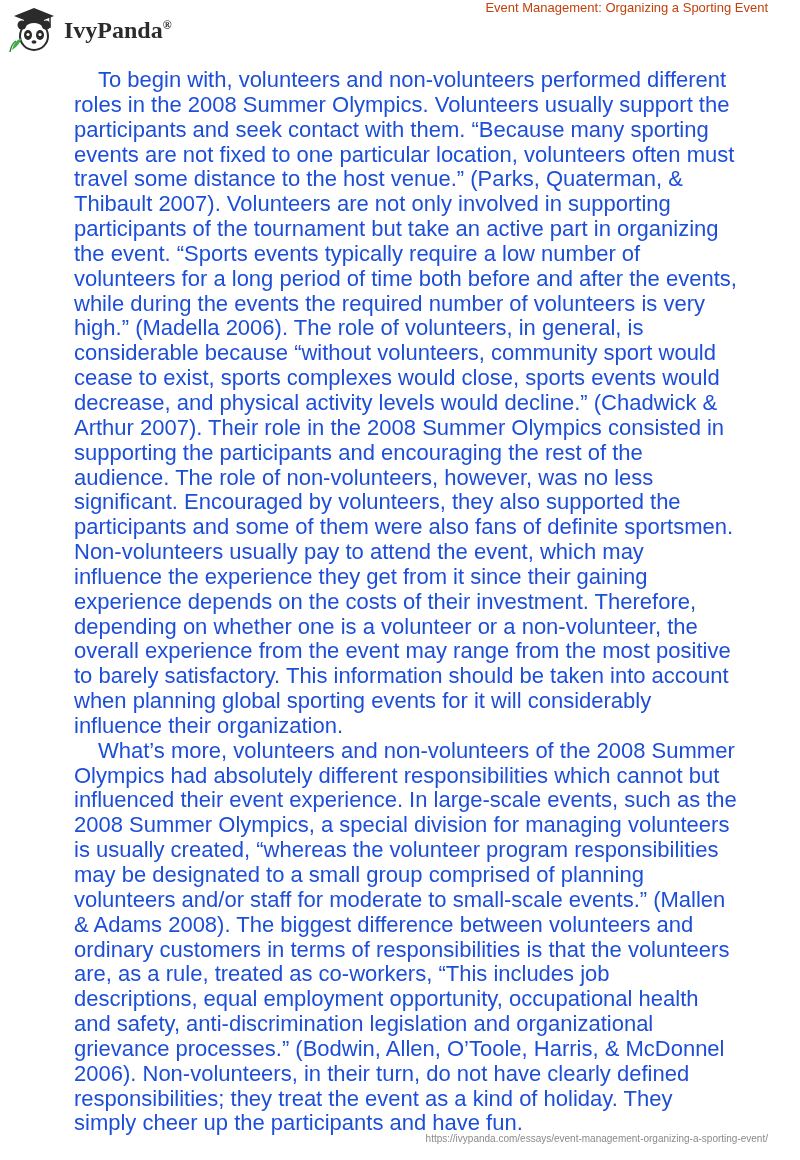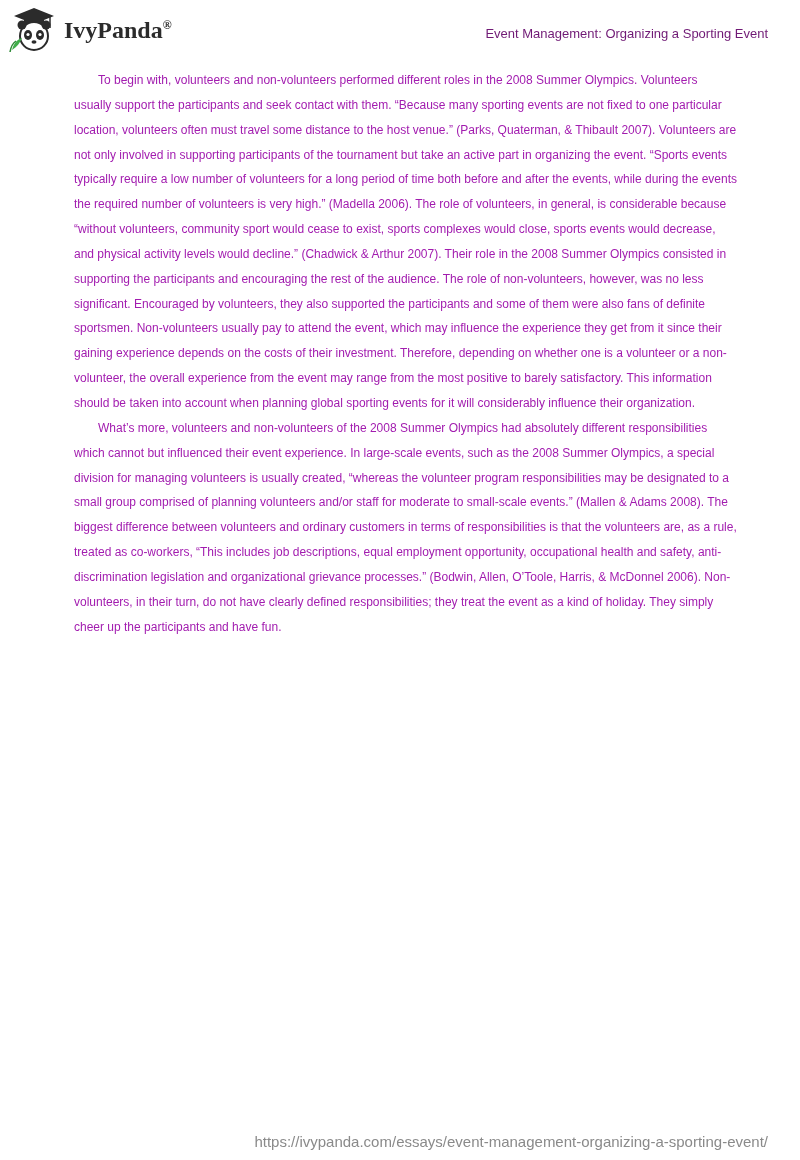--- a/index.html
+++ b/index.html
@@ -3,27 +3,27 @@
 <meta charset="utf-8">
 <style>
   html, body { margin: 0; padding: 0; background: #ffffff; }
   body { width: 800px; height: 1160px; position: relative; overflow: hidden;
          font-family: "Liberation Sans", sans-serif; color: #222222; }
   .header { position: absolute; left: 0; top: 0; width: 800px; height: 56px; }
   .logo { position: absolute; left: 6px; top: 6px; display: flex; align-items: center; }
   .logo-mark { width: 56px; height: 46px; position: relative; }
   .logo-text { font-family: "Liberation Serif", serif; font-weight: bold; font-size: 24px; color: #2b2b2b; margin-left: 2px; margin-top: 2px; }
   .logo-text sup { font-size: 12px; }
-  .running-title { position: absolute; right: 32px; top: 26px; font-size: 13px; color: #701a75; }
+  .running-title { position: absolute; right: 32px; top: 0; font-size: 13px; color: #c2410c; }
   .content { position: absolute; left: 74px; top: 68px; width: 664px; }
   h2 { font-size: 29px; font-weight: bold; color: #1e1e1e; margin: 0; line-height: 40px; }
   h2.first { margin-top: 4px; margin-bottom: 24px; }
   h2.second { margin-top: 10px; margin-bottom: 22px; }
-  p { font-size: 12px; line-height: 24.85px; margin: 0; text-indent: 24px; color: #a21caf; }
-  .footer-url { position: absolute; right: 32px; top: 1133px; font-size: 15px; color: #8a8a8a; padding-left: 20px; }
+  p { font-size: 22px; line-height: 24.85px; margin: 0; text-indent: 24px; color: #1d4ed8; }
+  .footer-url { position: absolute; right: 32px; top: 1133px; font-size: 10px; color: #8a8a8a; padding-left: 20px; }
 </style>
 </head>
 <body>
 
 <div class="header">
   <div class="logo">
     <div class="logo-mark">
       <svg width="56" height="46" viewBox="0 0 56 46">
 
         <polygon points="8,10 28,2 48,10 28,18" fill="#2b2b2b"></polygon>

